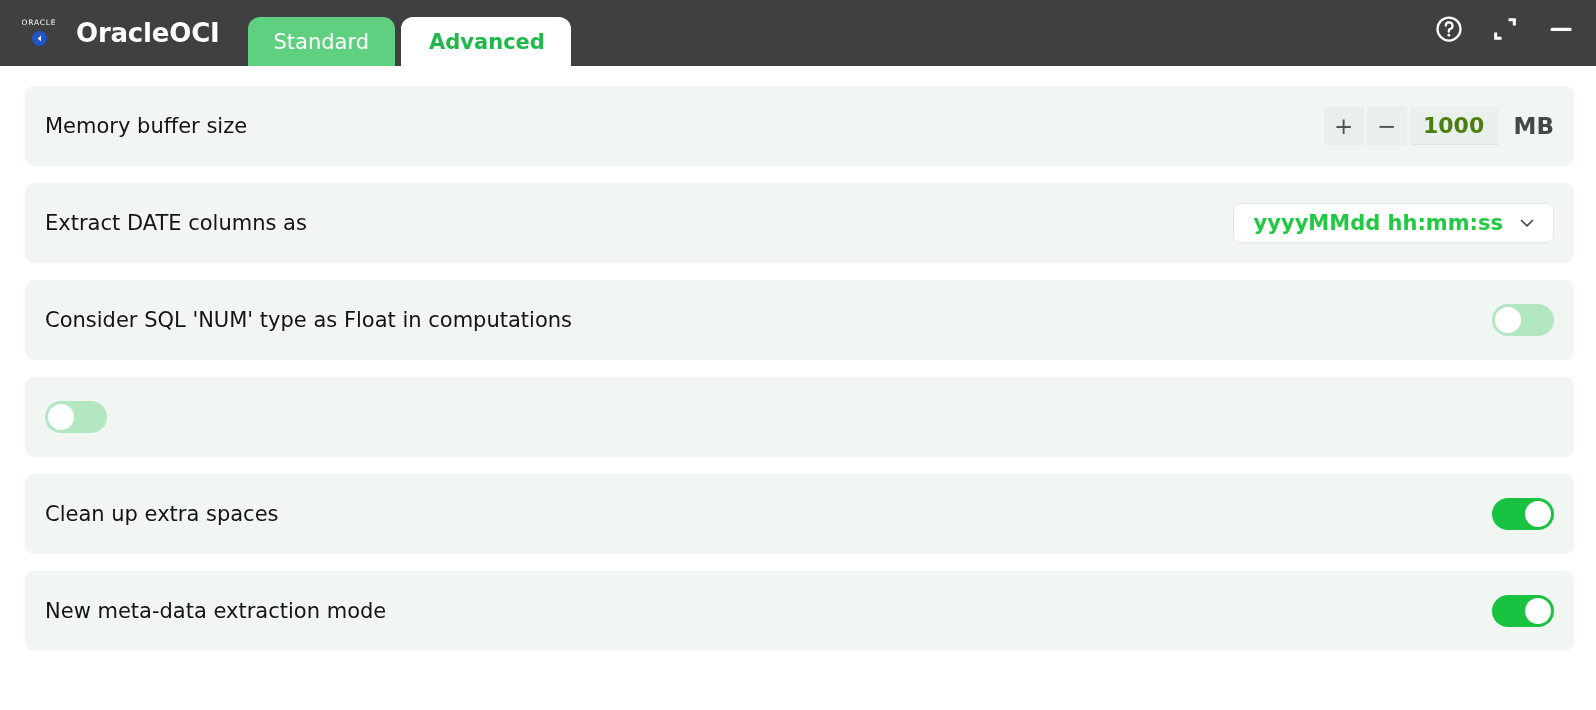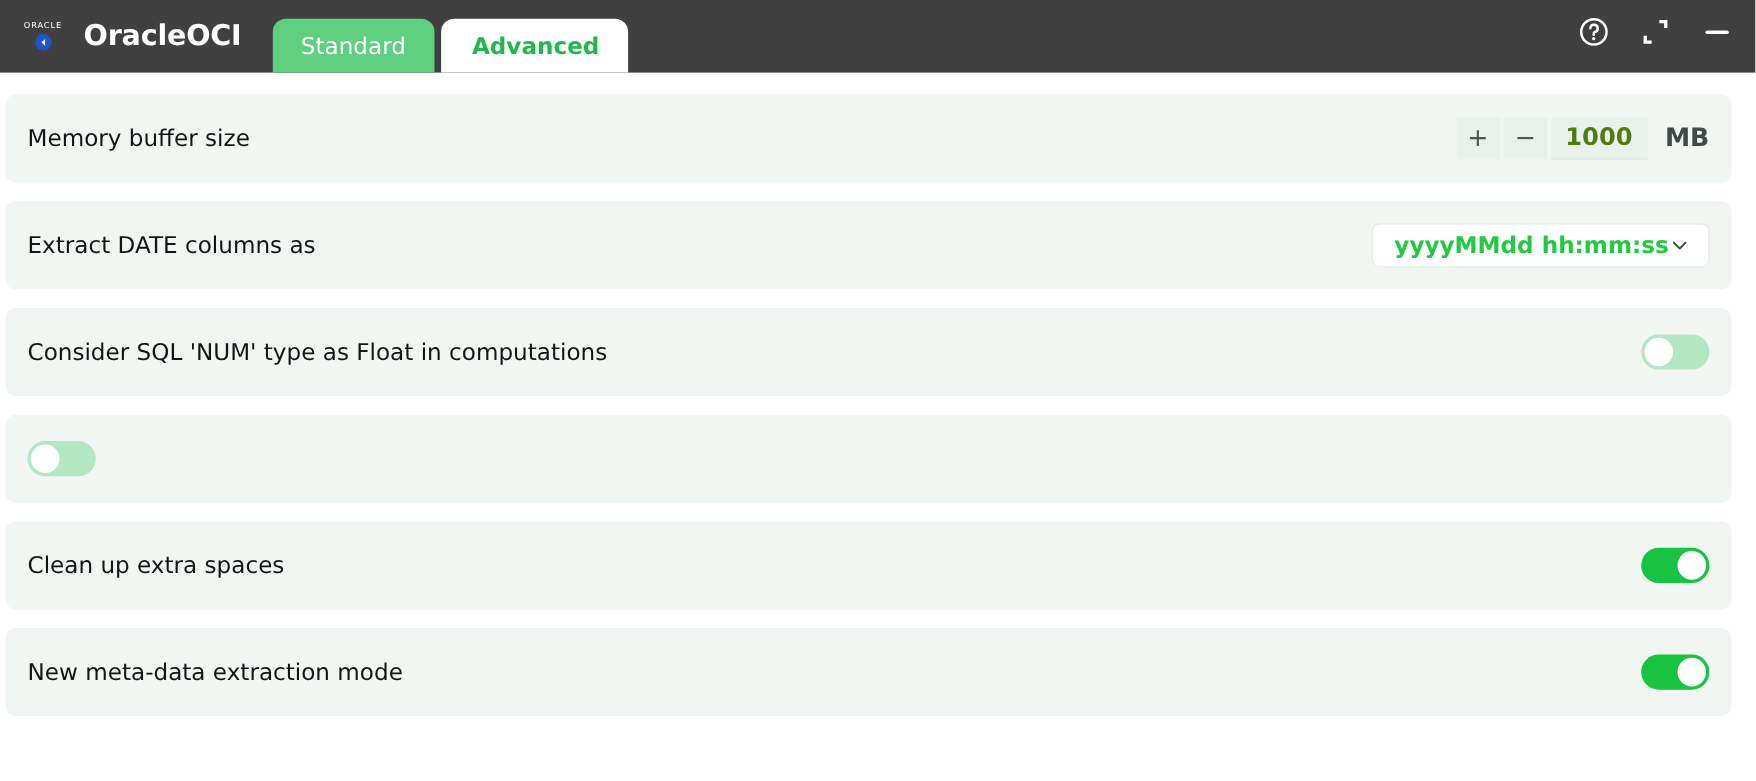--- a/index.html
+++ b/index.html
@@ -122,20 +122,21 @@
     height: 34px;
     display: flex;
     align-items: center;
     justify-content: center;
     cursor: pointer;
   }
 
   
   .content {
     padding: 20px 22px 0 5px;
+    margin-left: 20px;
   }
 
   .row {
     background: #f1f6f2;
     border-radius: 9px;
     height: 80px;
     margin-bottom: 17px;
     display: flex;
     align-items: center;
     padding: 0 20px 0 20px;
@@ -195,20 +196,21 @@
   }
 
   
   .dropdown {
     background: #ffffff;
     border: 1px solid #e3eae5;
     border-radius: 7px;
     height: 40px;
     display: flex;
     align-items: center;
+    gap: 14px;
     padding: 0 16px 0 20px;
     cursor: pointer;
     min-width: 296px;
     justify-content: center;
   }
   .dropdown-value {
     font-size: 21px;
     font-weight: bold;
     color: #22c943;
     white-space: nowrap;

